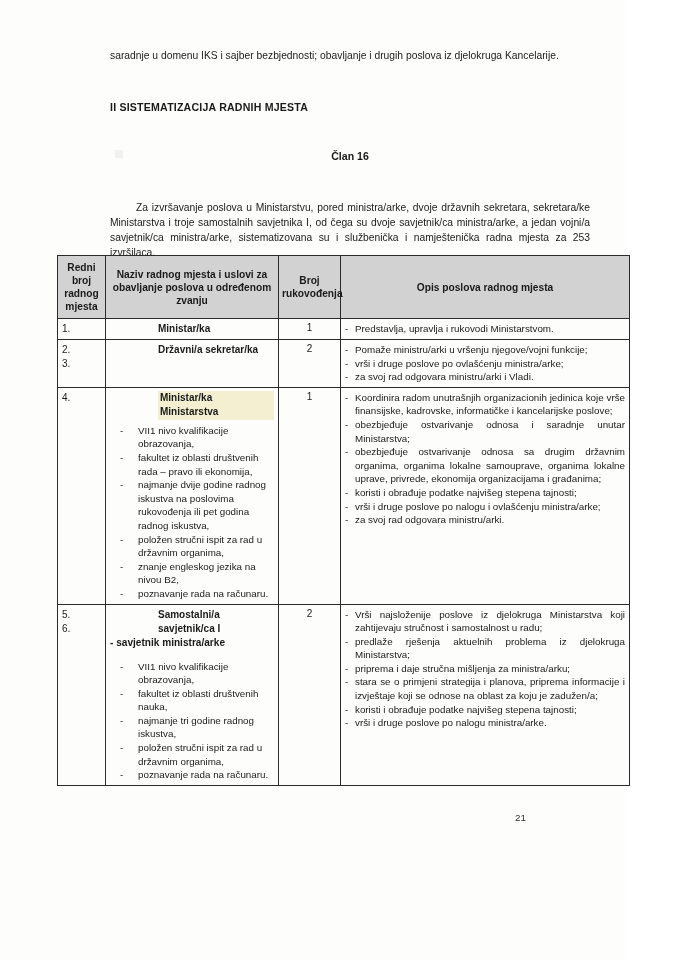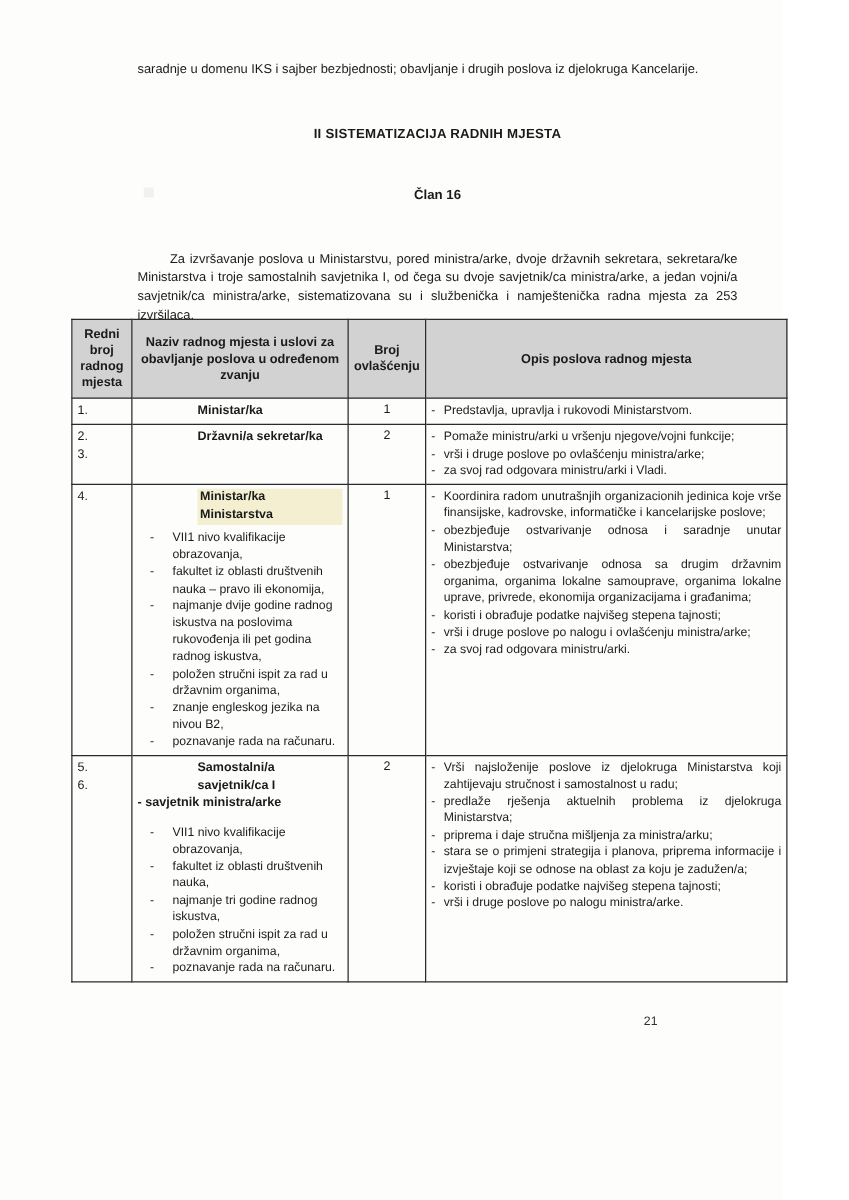--- a/index.html
+++ b/index.html
@@ -28,21 +28,20 @@
     top: 48px;
     width: 480px;
   }
   .intro-para {
     font-size: 10.3px;
     line-height: 15px;
     text-align: justify;
     margin: 0;
   }
   .section-heading {
-    text-align: center;
     font-weight: bold;
     font-size: 10.6px;
     letter-spacing: 0.2px;
     margin: 0;
   }
   .article-heading {
     text-align: center;
     font-weight: bold;
     font-size: 10.6px;
     margin: 15px;
@@ -202,21 +201,21 @@
       <colgroup>
         <col class="col-no">
           <col class="col-name">
           <col class="col-cnt">
           <col class="col-desc">
       </colgroup>
       <thead>
         <tr>
           <th>Redni broj radnog mjesta</th>
           <th>Naziv radnog mjesta i uslovi za obavljanje poslova u određenom zvanju</th>
-          <th>Broj ovlašćenju</th>
+          <th>Broj rukovođenja</th>
           <th>Opis poslova radnog mjesta</th>
         </tr>
       </thead>
       <tbody id="tbody">
           <tr>
             <td class="cell-no">
               <div>1.</div>
             </td>
             <td>
               <span class="job-title">Ministar/ka</span>
@@ -244,21 +243,21 @@
                 <li>za svoj rad odgovara ministru/arki i Vladi.</li>
               </ul>
             </td>
           </tr>
           <tr>
             <td class="cell-no">
               <div>4.</div>
             </td>
             <td><span class="job-title hl">Ministar/ka Ministarstva</span><ul class="req">
                 <li>VII1 nivo kvalifikacije obrazovanja,</li>
-                <li>fakultet iz oblasti društvenih nauka – pravo ili ekonomija,</li>
+                <li>fakultet iz oblasti društvenih rada – pravo ili ekonomija,</li>
                 <li>najmanje dvije godine radnog iskustva na poslovima rukovođenja ili pet godina radnog iskustva,</li>
                 <li>položen stručni ispit za rad u državnim organima,</li>
                 <li>znanje engleskog jezika na nivou B2,</li>
                 <li>poznavanje rada na računaru.</li>
               </ul></td>
             <td class="cell-cnt">1</td>
             <td>
               <ul class="desc">
                 <li>Koordinira radom unutrašnjih organizacionih jedinica koje vrše finansijske, kadrovske, informatičke i kancelarijske poslove;</li>
                 <li>obezbjeđuje ostvarivanje odnosa i saradnje unutar Ministarstva;</li>

